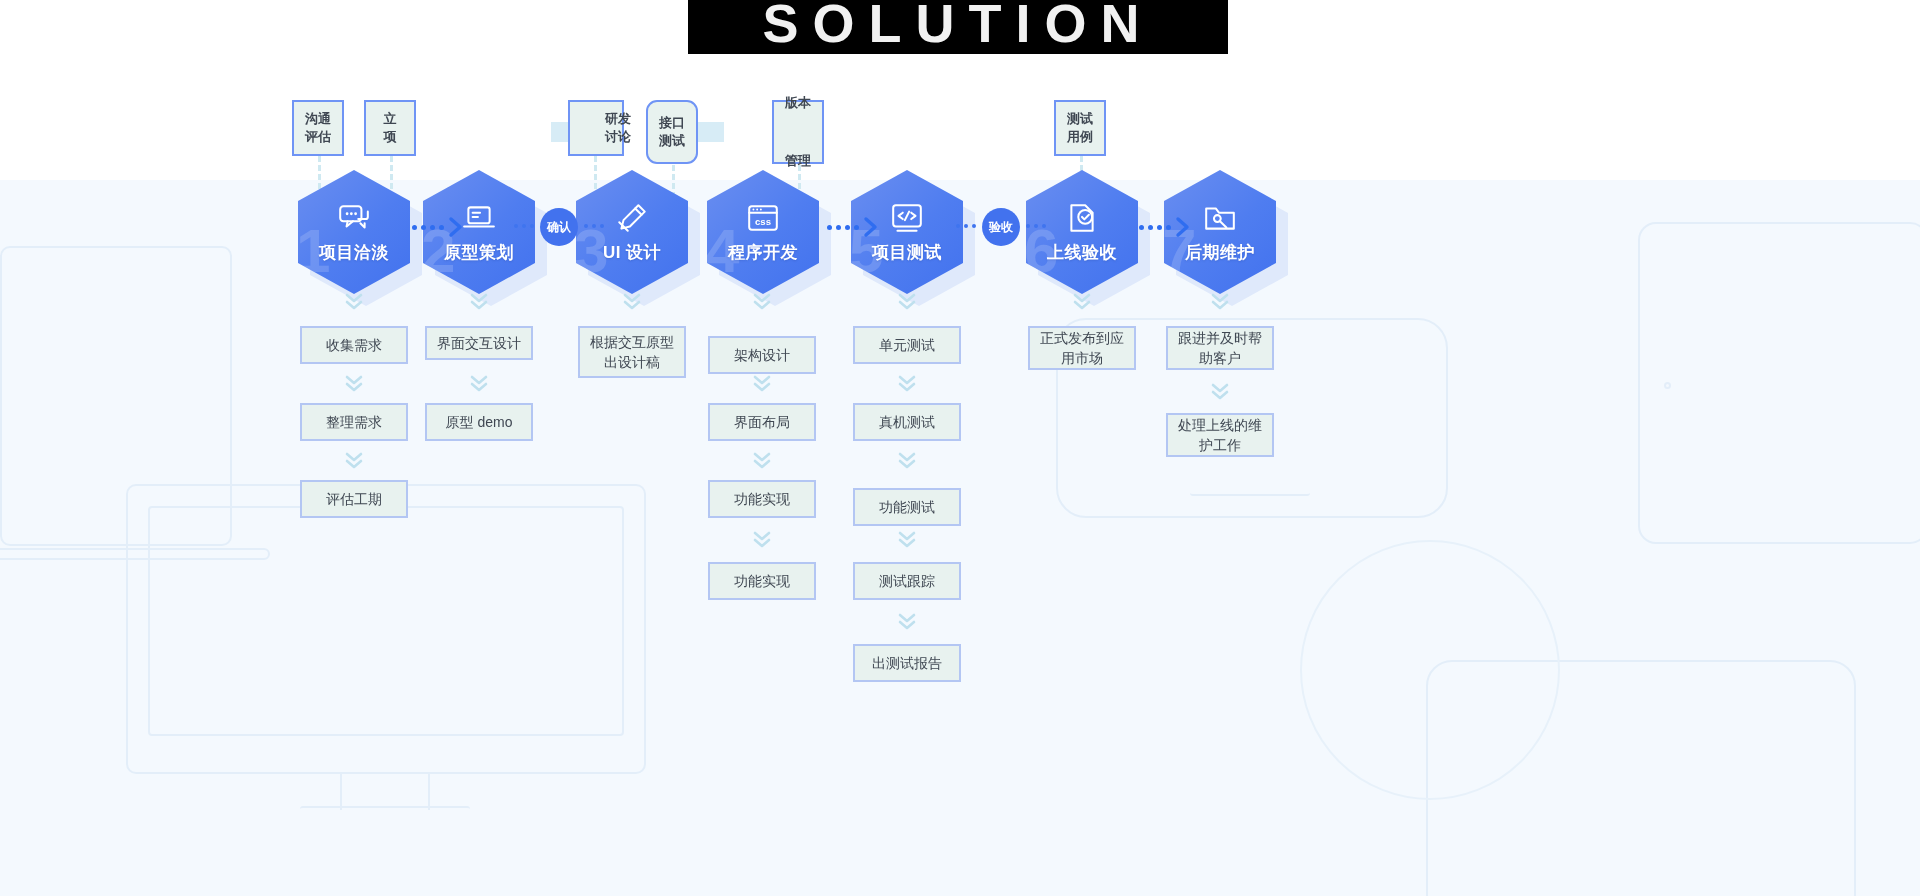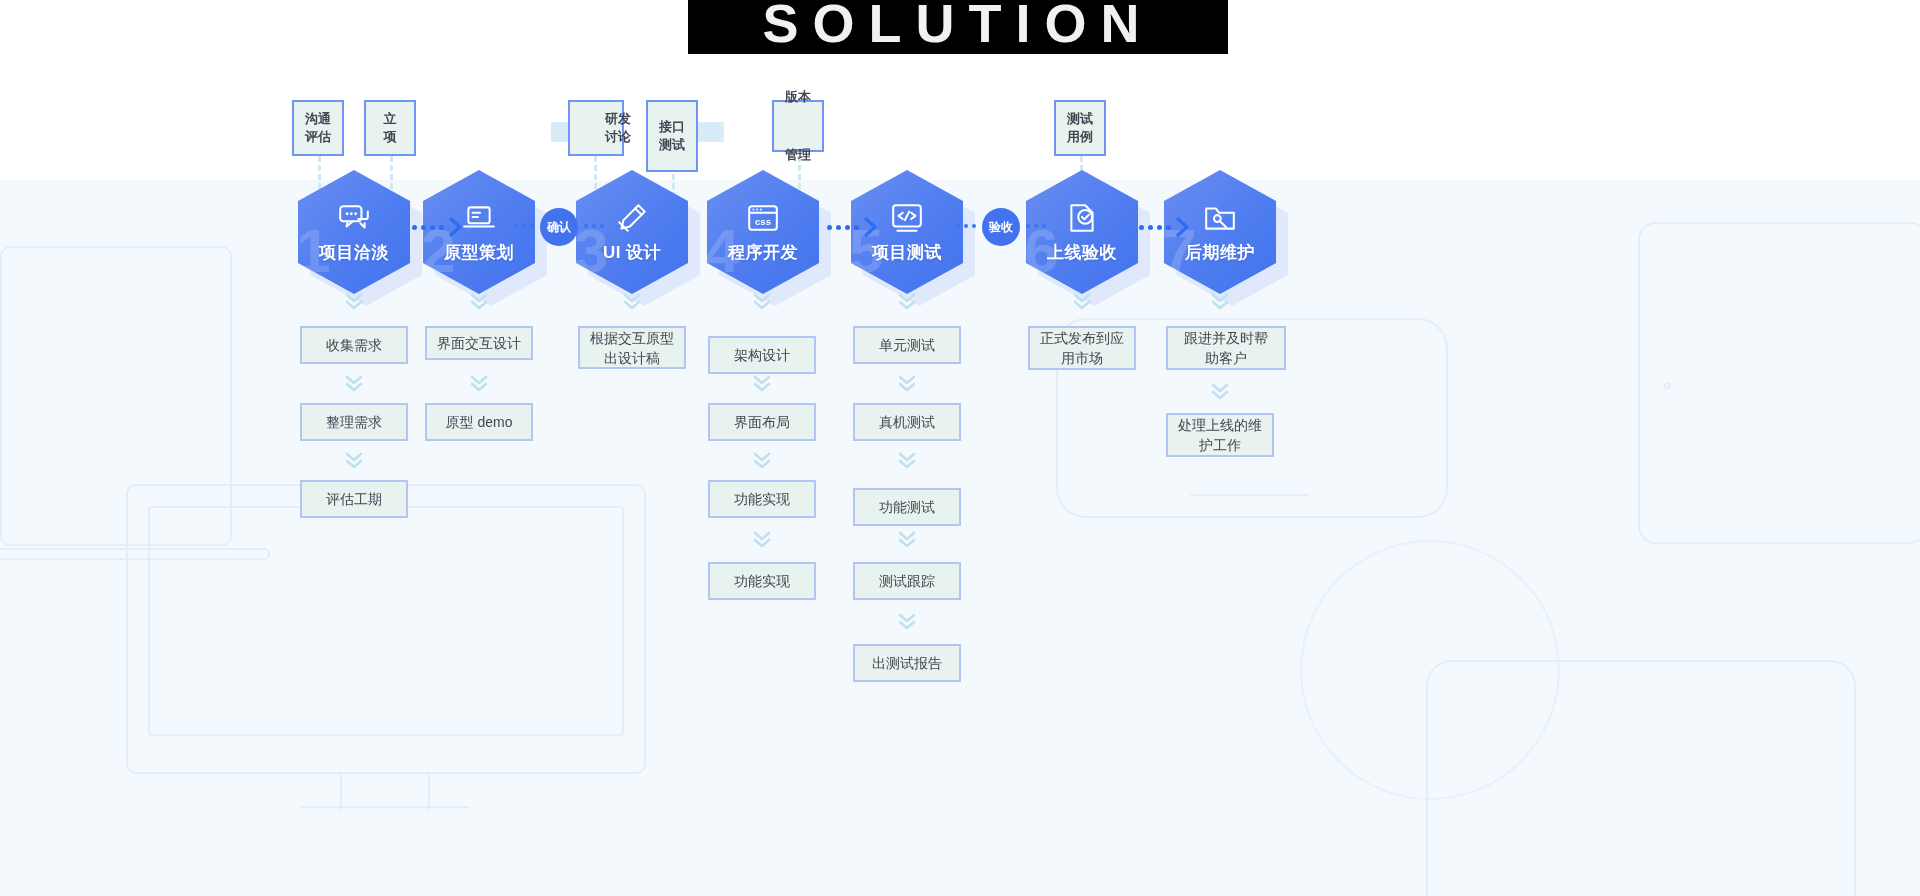--- a/index.html
+++ b/index.html
@@ -194,25 +194,25 @@
         <span>评估</span>
       </div>
       <div class="chip" style="left: 364px; top: 100px; width: 52px; height: 56px;">
         <span>立</span>
         <span>项</span>
       </div>
       <div class="chip" style="left: 568px; top: 100px; width: 52px; height: 56px; padding-left: 48px;">
         <span>研发</span>
         <span>讨论</span>
       </div>
-      <div class="chip" style="left: 646px; top: 100px; width: 52px; height: 72px;">
+      <div class="chip" style="left: 646px; top: 100px; width: 52px; height: 64px; border-radius: 11px;">
         <span>接口</span>
         <span>测试</span>
       </div>
-      <div class="chip" style="left: 772px; top: 100px; width: 52px; height: 52px; gap: 40px;">
+      <div class="chip" style="left: 772px; top: 100px; width: 52px; height: 64px; gap: 40px;">
         <span>版本</span>
         <span>管理</span>
       </div>
       <div class="chip" style="left: 1054px; top: 100px; width: 52px; height: 56px;">
         <span>测试</span>
         <span>用例</span>
       </div>
     </div>
   <div id="layer-nodes">
       <div class="hex-shadow" style="left: 310px; top: 182px;"></div>
@@ -393,21 +393,21 @@
         </svg></div>
       <div class="step" style="left: 425px; top: 403px; width: 108px; height: 38px;">
         <div>
           <span>原型 demo</span>
         </div>
       </div>
       <div class="dchev" style="left: 621px; top: 292px;"><svg viewBox="0 0 22 20" fill="none" stroke="#bfe0ee" stroke-width="2.6" stroke-linecap="round" stroke-linejoin="round">
           <path d="M4 3l7 6 7-6"></path>
           <path d="M4 10l7 6 7-6"></path>
         </svg></div>
-      <div class="step" style="left: 578px; top: 326px; width: 108px; height: 43px;">
+      <div class="step" style="left: 578px; top: 326px; width: 108px; height: 52px;">
         <div>
           <span>根据交互原型</span>
           <span>出设计稿</span>
         </div>
       </div>
       <div class="dchev" style="left: 751px; top: 292px;"><svg viewBox="0 0 22 20" fill="none" stroke="#bfe0ee" stroke-width="2.6" stroke-linecap="round" stroke-linejoin="round">
           <path d="M4 3l7 6 7-6"></path>
           <path d="M4 10l7 6 7-6"></path>
         </svg></div>
       <div class="step" style="left: 708px; top: 336px; width: 108px; height: 38px;">
@@ -494,21 +494,21 @@
       <div class="step" style="left: 1028px; top: 326px; width: 108px; height: 44px;">
         <div>
           <span>正式发布到应</span>
           <span>用市场</span>
         </div>
       </div>
       <div class="dchev" style="left: 1209px; top: 292px;"><svg viewBox="0 0 22 20" fill="none" stroke="#bfe0ee" stroke-width="2.6" stroke-linecap="round" stroke-linejoin="round">
           <path d="M4 3l7 6 7-6"></path>
           <path d="M4 10l7 6 7-6"></path>
         </svg></div>
-      <div class="step" style="left: 1166px; top: 326px; width: 120px; height: 44px;">
+      <div class="step" style="left: 1166px; top: 326px; width: 108px; height: 44px;">
         <div>
           <span>跟进并及时帮</span>
           <span>助客户</span>
         </div>
       </div>
       <div class="dchev" style="left: 1209px; top: 381.5px;"><svg viewBox="0 0 22 20" fill="none" stroke="#bfe0ee" stroke-width="2.6" stroke-linecap="round" stroke-linejoin="round">
           <path d="M4 3l7 6 7-6"></path>
           <path d="M4 10l7 6 7-6"></path>
         </svg></div>
       <div class="step" style="left: 1166px; top: 413px; width: 108px; height: 44px;">

